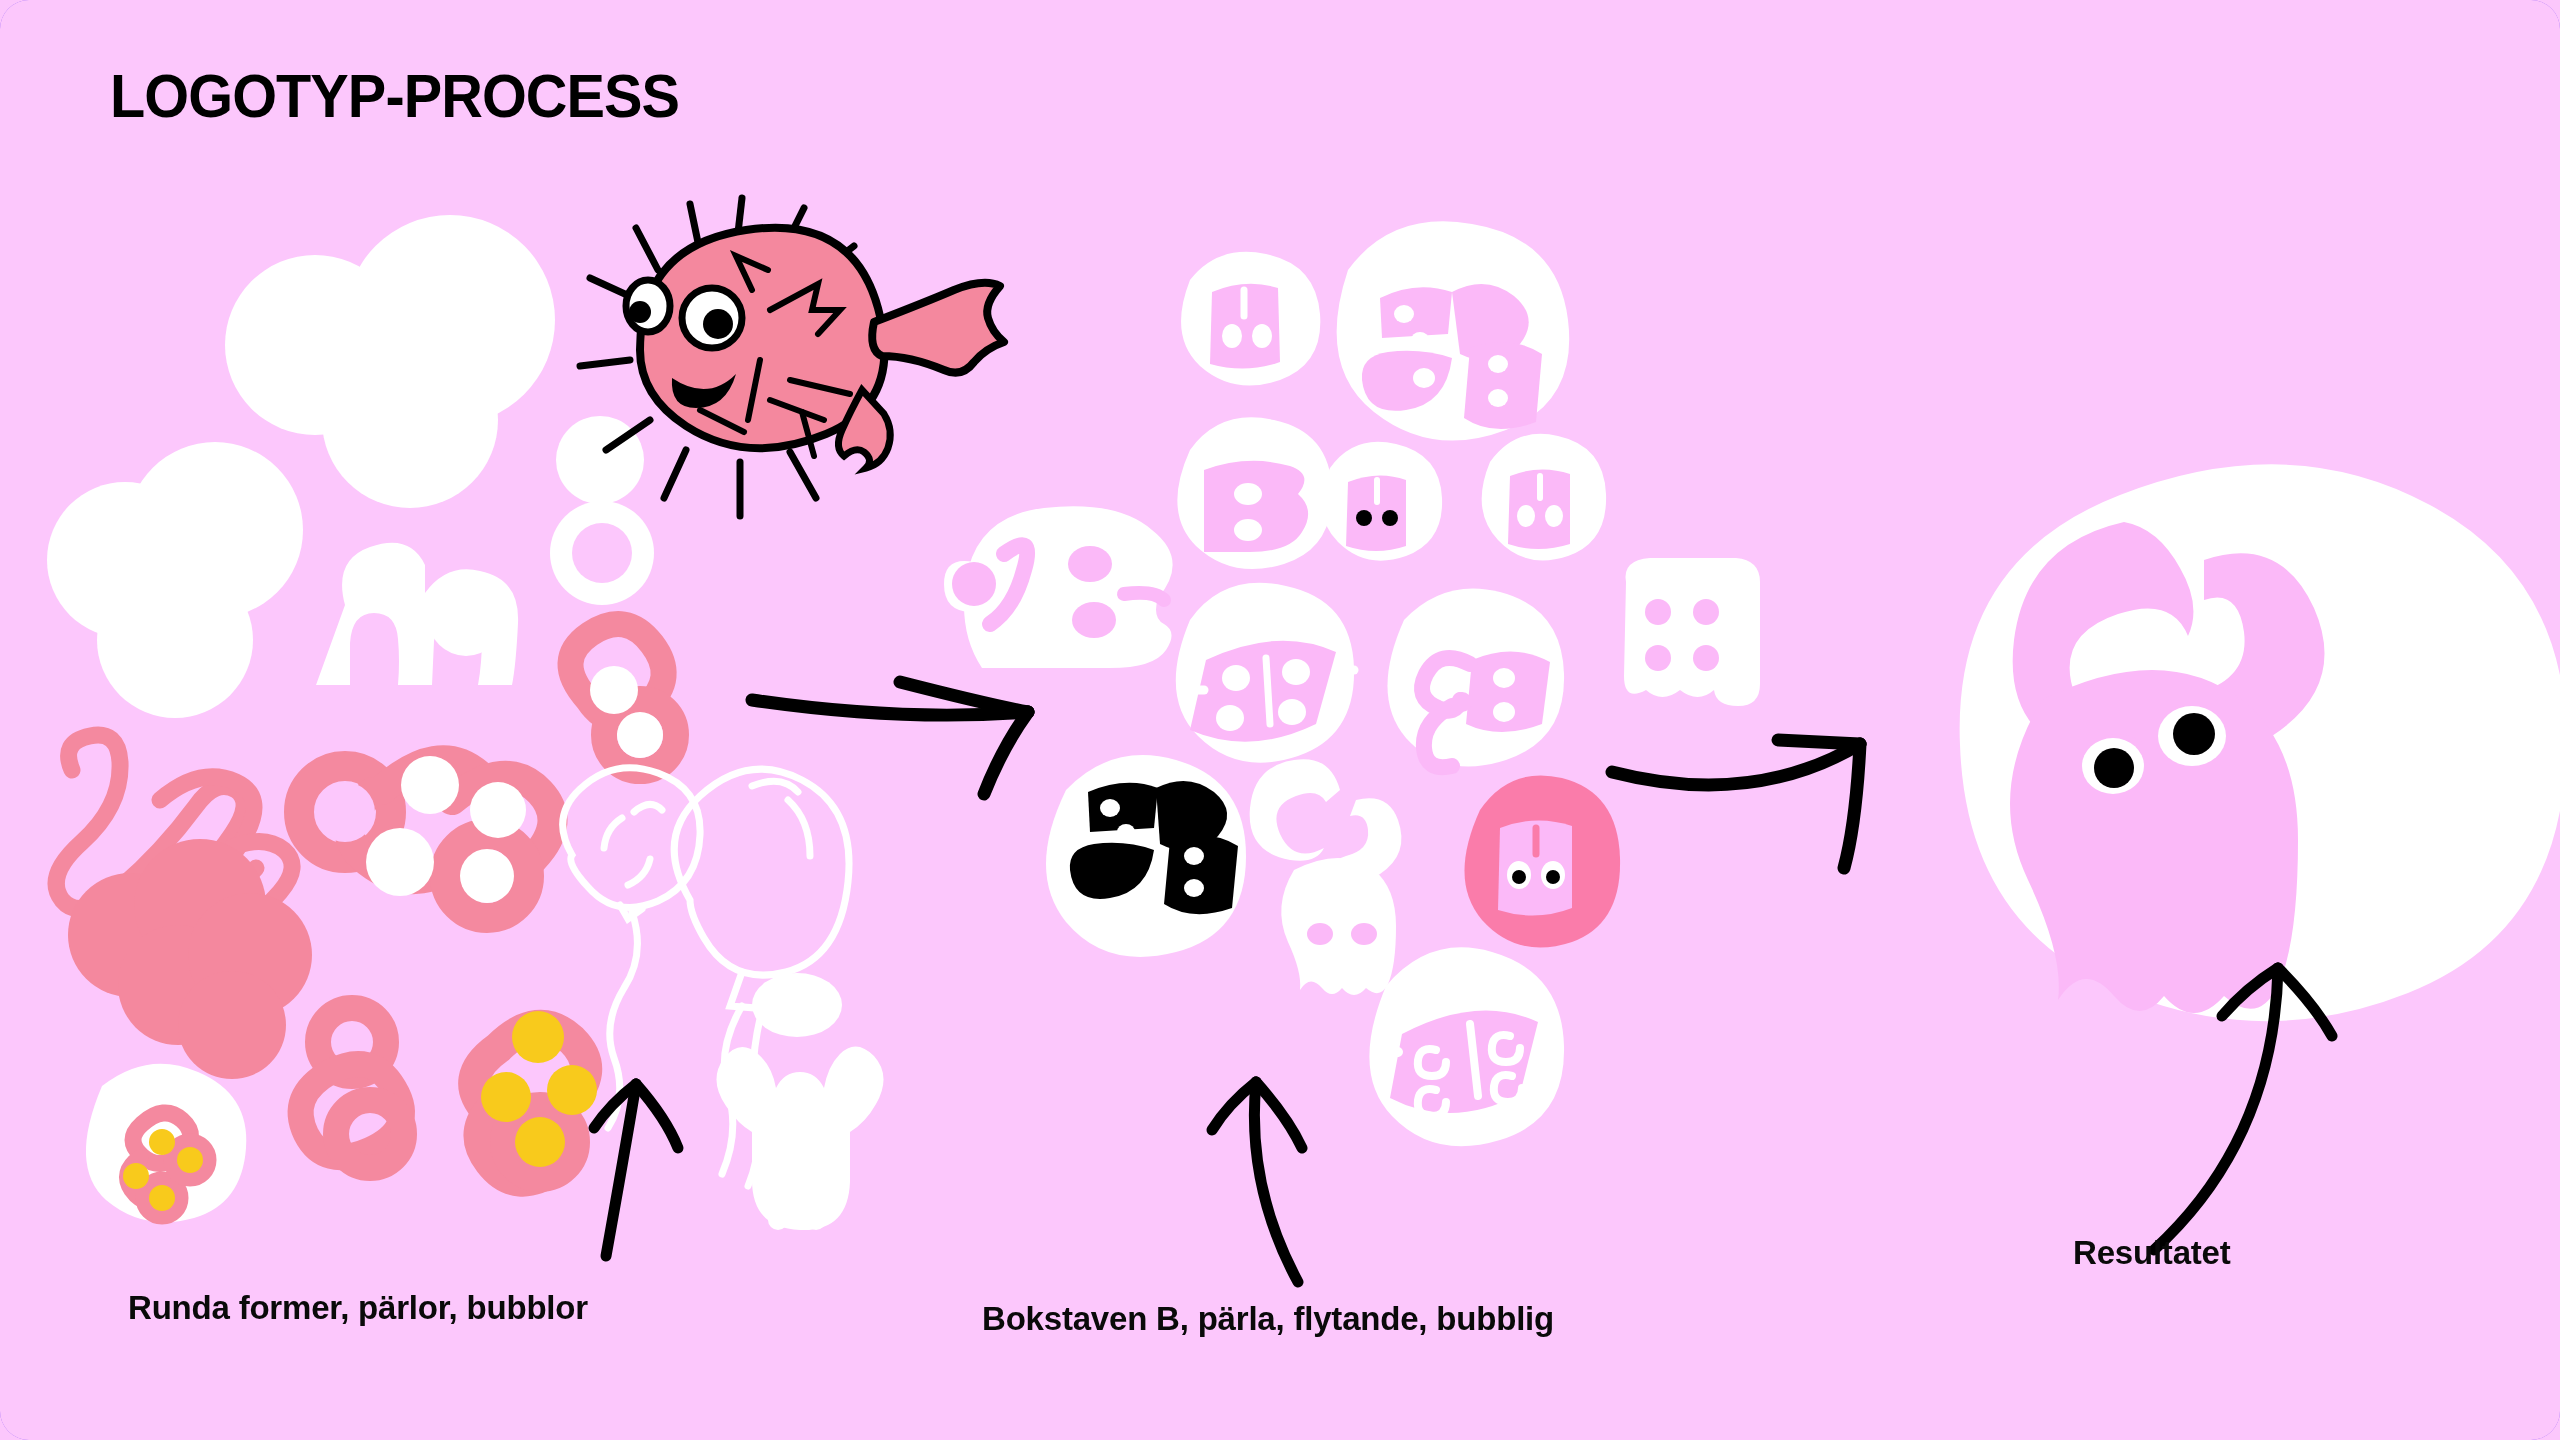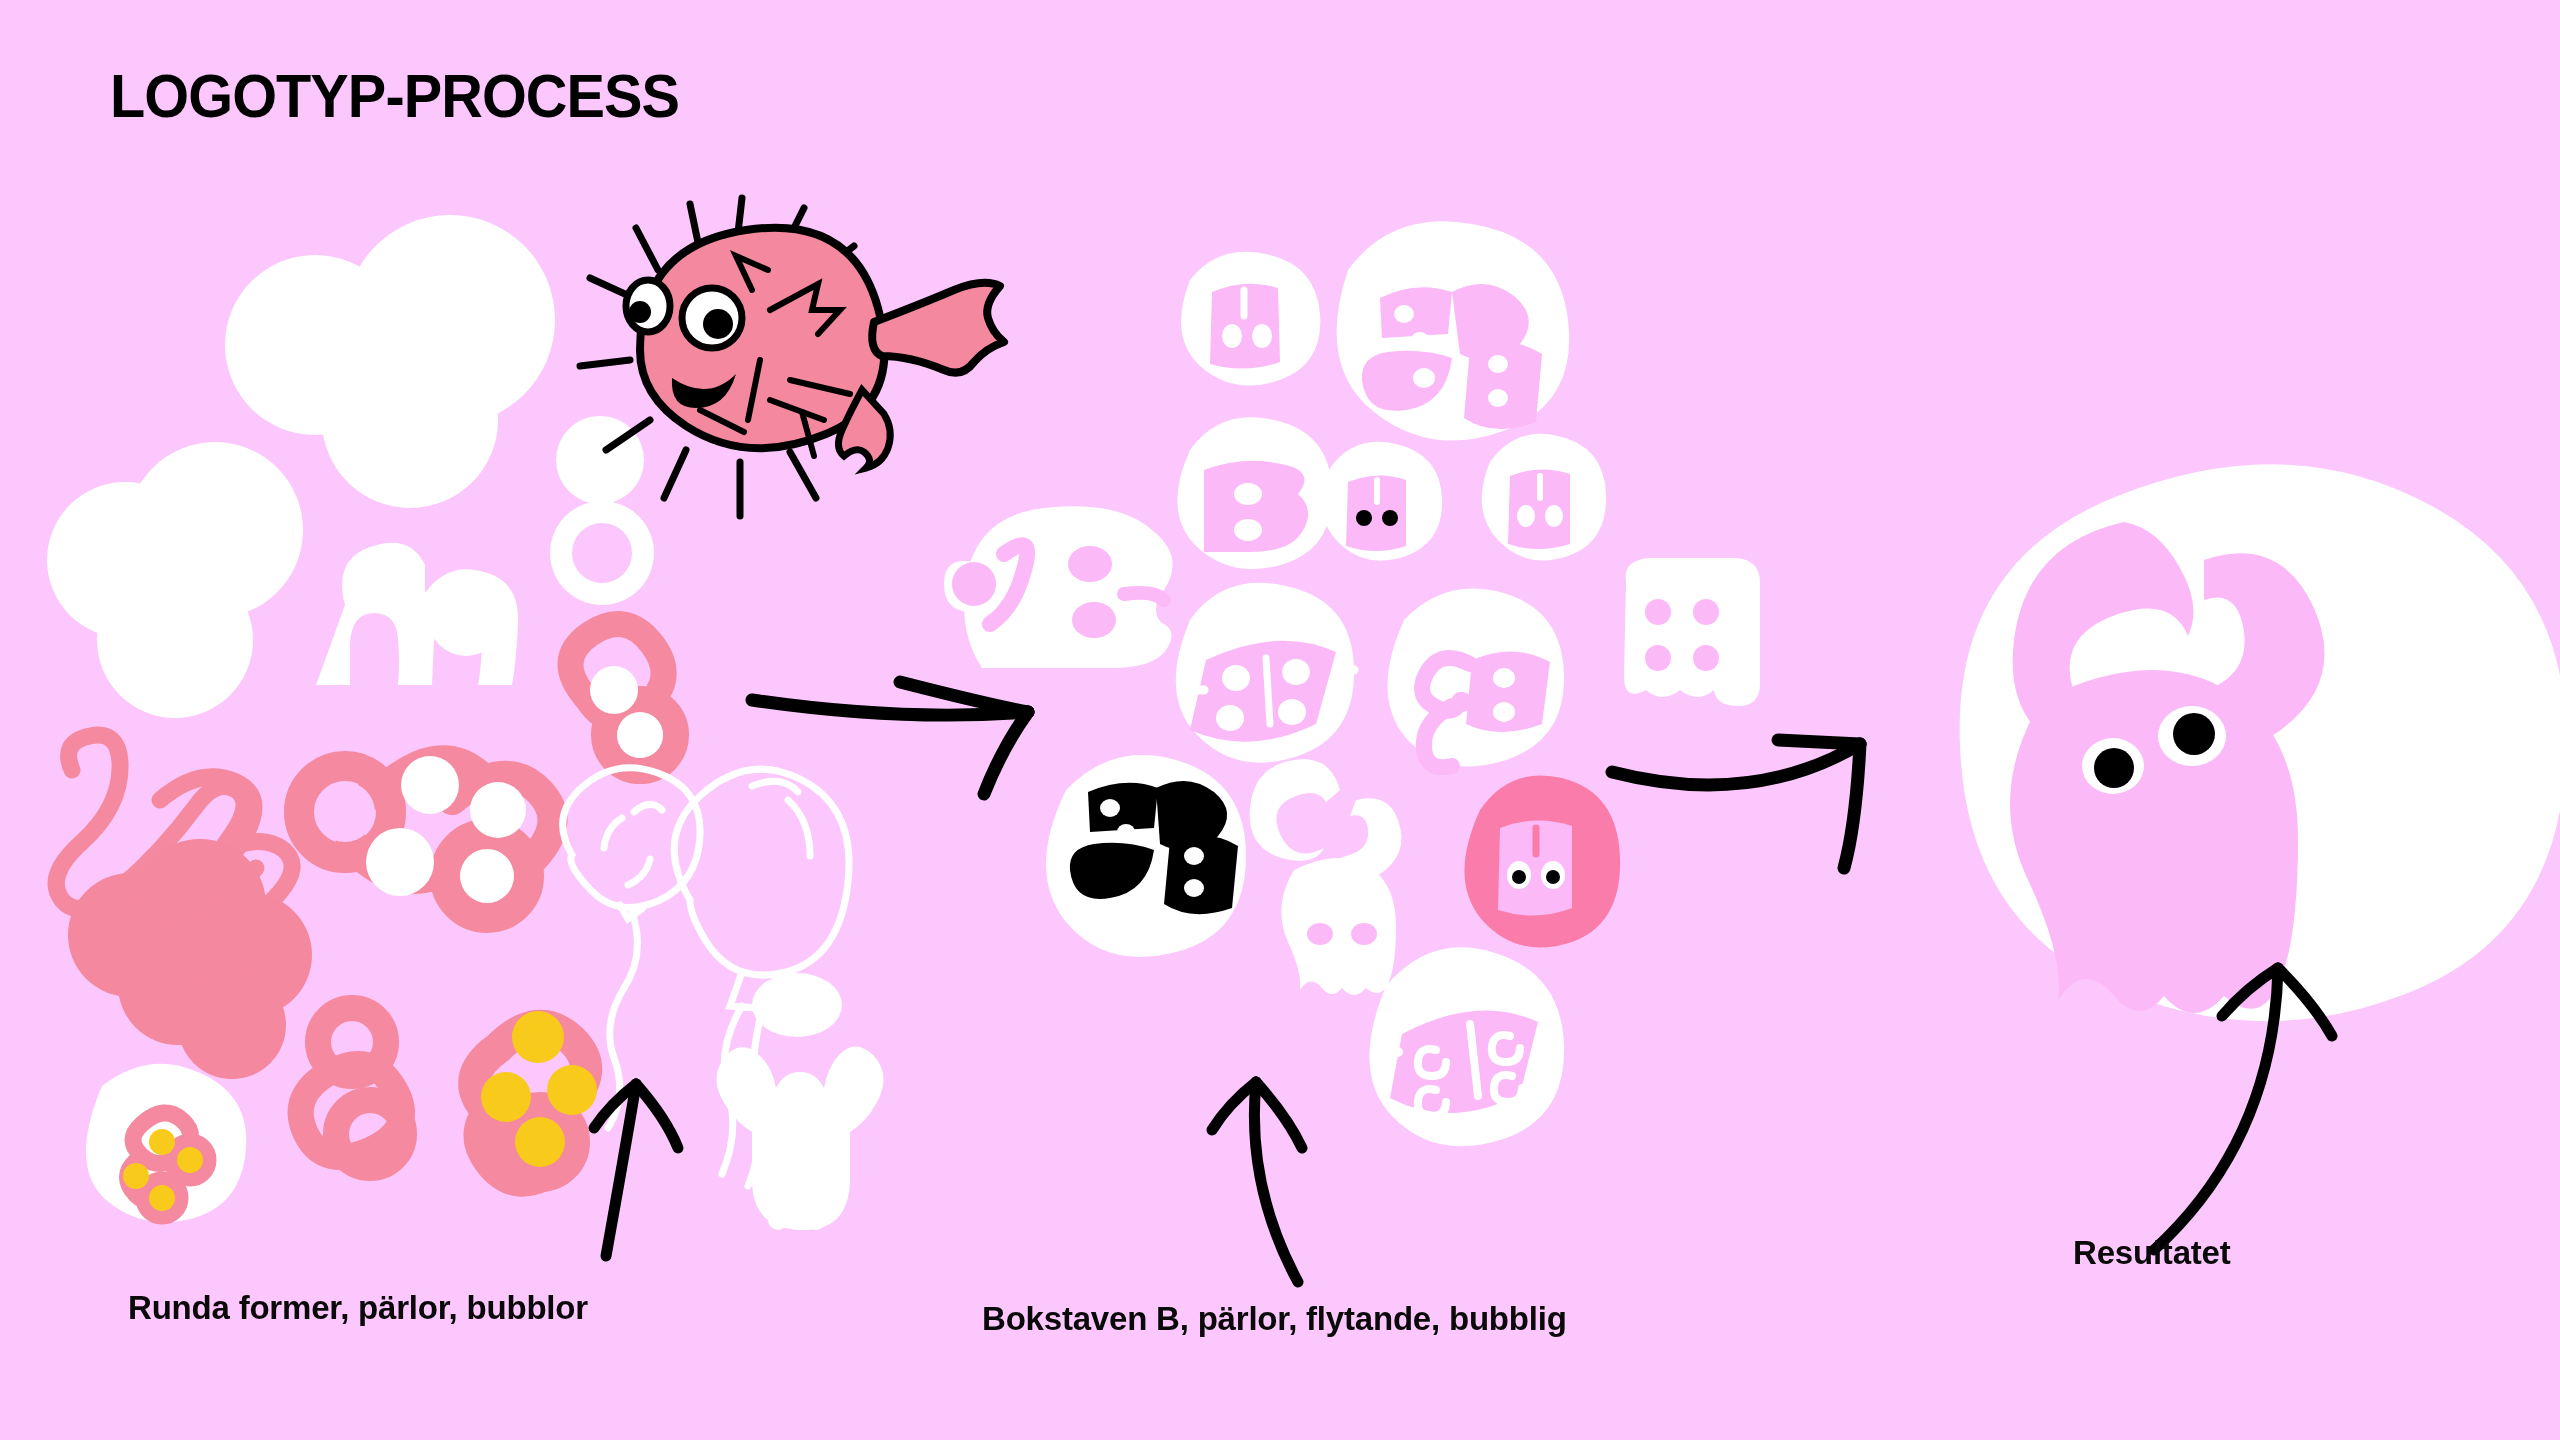--- a/index.html
+++ b/index.html
@@ -7,20 +7,21 @@
     padding: 0;
     background: #fcc7fc;
   }
   #stage {
     position: relative;
     width: 2560px;
     height: 1440px;
     background: #8b5cf6;
     overflow: hidden;
     font-family: "Liberation Sans", sans-serif;
+    border-radius: 29px;
   }
   #board {
     position: absolute;
     inset: 0;
   }
   .ttl {
     position: absolute;
     left: 110px;
     top: 60px;
     font-family: "Liberation Sans", sans-serif;
@@ -412,16 +413,16 @@
         <path d="M2154 1250 q120 -110 124 -282"></path>
         <path d="M2278 968 q-32 20 -56 48"></path>
         <path d="M2278 968 q36 36 54 68"></path>
       </g>
     </g>
   </svg>
 
   <div class="ttl">LOGOTYP-PROCESS</div>
 
   <div class="cap c1">Runda former, pärlor, bubblor</div>
-  <div class="cap c2">Bokstaven B, pärlor, flytande, bubblig</div>
+  <div class="cap c2">Bokstaven B, pärla, flytande, bubblig</div>
   <div class="cap c3">Resultatet</div>
 
 </div>
 
 </body></html>

